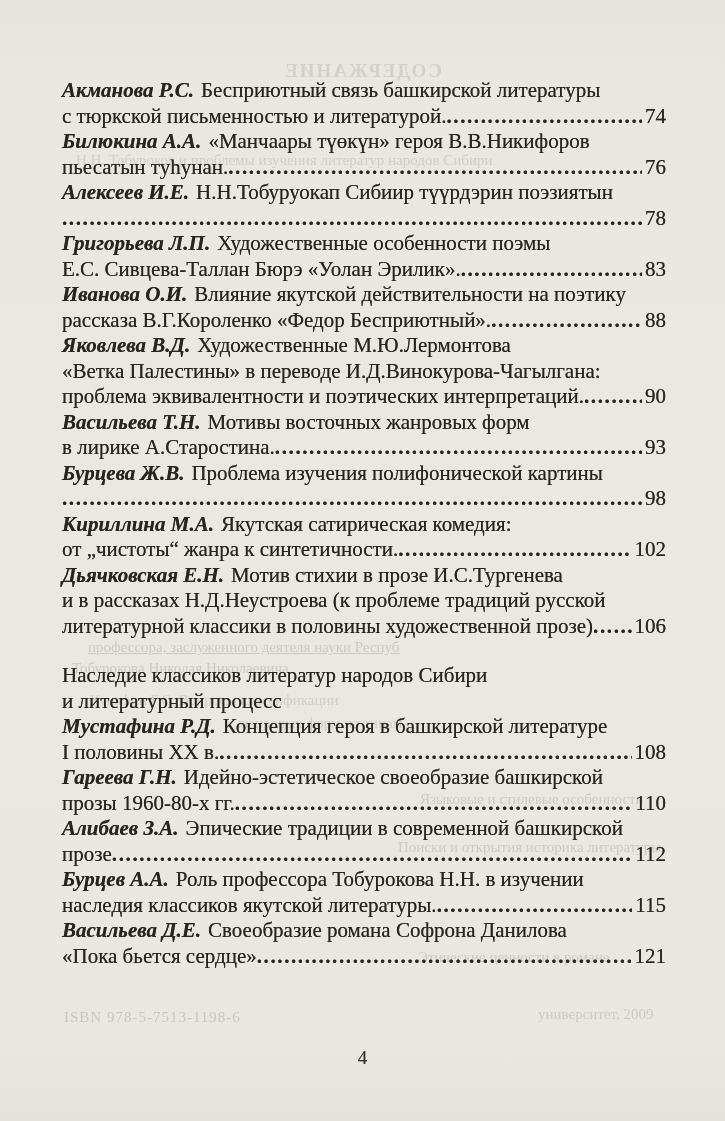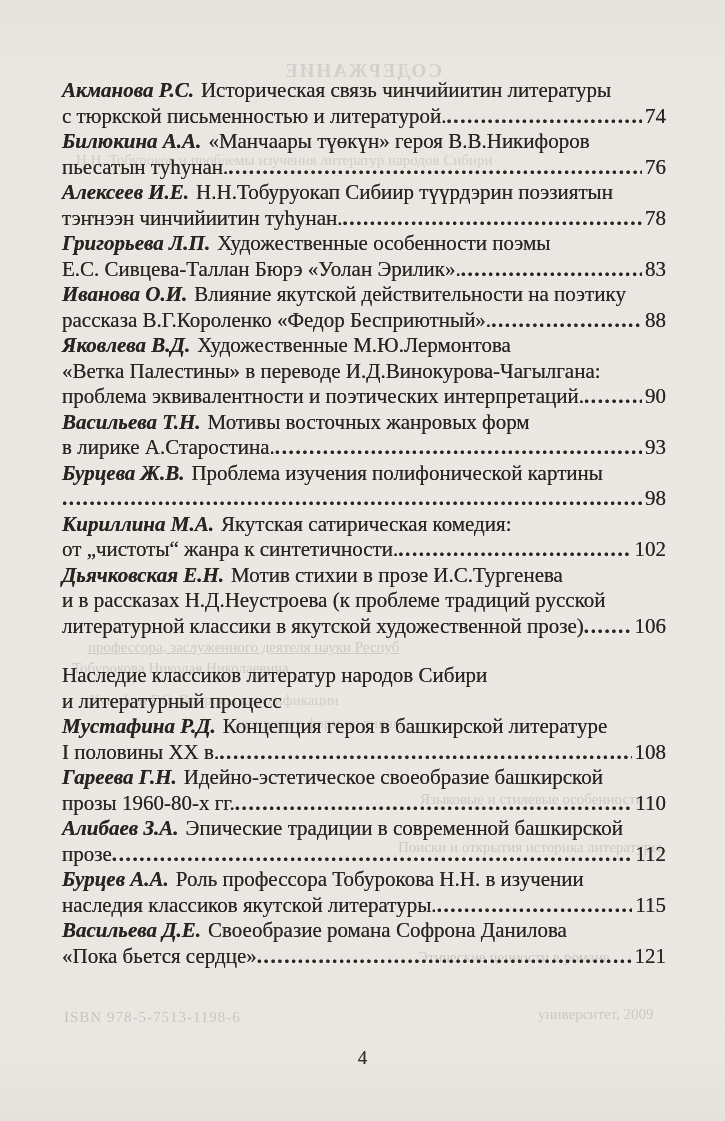--- a/index.html
+++ b/index.html
@@ -67,21 +67,21 @@
   <span class="bt bt-6">Языковые и стилевые особенности</span>
   <span class="bt bt-7">Поиски и открытия историка литературы</span>
   <span class="bt bt-8">Этические ценности в романе</span>
   <span class="bt bt-9">ISBN 978-5-7513-1198-6</span>
   <span class="bt bt-10">университет, 2009</span>
 
   <div class="toc">
 
     <div class="tline">
         <span class="au">Акманова Р.С.</span>
-        <span class="tx">Историческая связь чинчийиитин литературы</span>
+        <span class="tx">Бесприютный связь башкирской литературы</span>
       </div>
     <div class="tline">
         <span class="tx">с тюркской письменностью и литературой.</span>
         <span class="dots"></span>
         <span class="pg">74</span>
       </div>
 
     <div class="tline">
         <span class="au">Билюкина А.А.</span>
         <span class="tx">«Манчаары түөкүн» героя В.В.Никифоров</span>
@@ -90,21 +90,20 @@
         <span class="tx">пьесатын туһунан.</span>
         <span class="dots"></span>
         <span class="pg">76</span>
       </div>
 
     <div class="tline">
         <span class="au">Алексеев И.Е.</span>
         <span class="tx">Н.Н.Тобуруокап Сибиир түүрдэрин поэзиятын</span>
       </div>
     <div class="tline">
-        <span class="tx">тэҥнээн чинчийиитин туһунан.</span>
         <span class="dots"></span>
         <span class="pg">78</span>
       </div>
 
     <div class="tline">
         <span class="au">Григорьева Л.П.</span>
         <span class="tx">Художественные особенности поэмы</span>
       </div>
     <div class="tline">
         <span class="tx">Е.С. Сивцева-Таллан Бюрэ «Уолан Эрилик».</span>
@@ -165,21 +164,21 @@
       </div>
 
     <div class="tline">
         <span class="au">Дьячковская Е.Н.</span>
         <span class="tx">Мотив стихии в прозе И.С.Тургенева</span>
       </div>
     <div class="tline">
         <span class="tx">и в рассказах Н.Д.Неустроева (к проблеме традиций русской</span>
       </div>
     <div class="tline">
-        <span class="tx">литературной классики в якутской художественной прозе)</span>
+        <span class="tx">литературной классики в половины художественной прозе)</span>
         <span class="dots"></span>
         <span class="pg">106</span>
       </div>
 
     <div class="heading-block">
       <div class="tline">
           <span class="tx">Наследие классиков литератур народов Сибири</span>
         </div>
       <div class="tline">
           <span class="tx">и литературный процесс</span>

